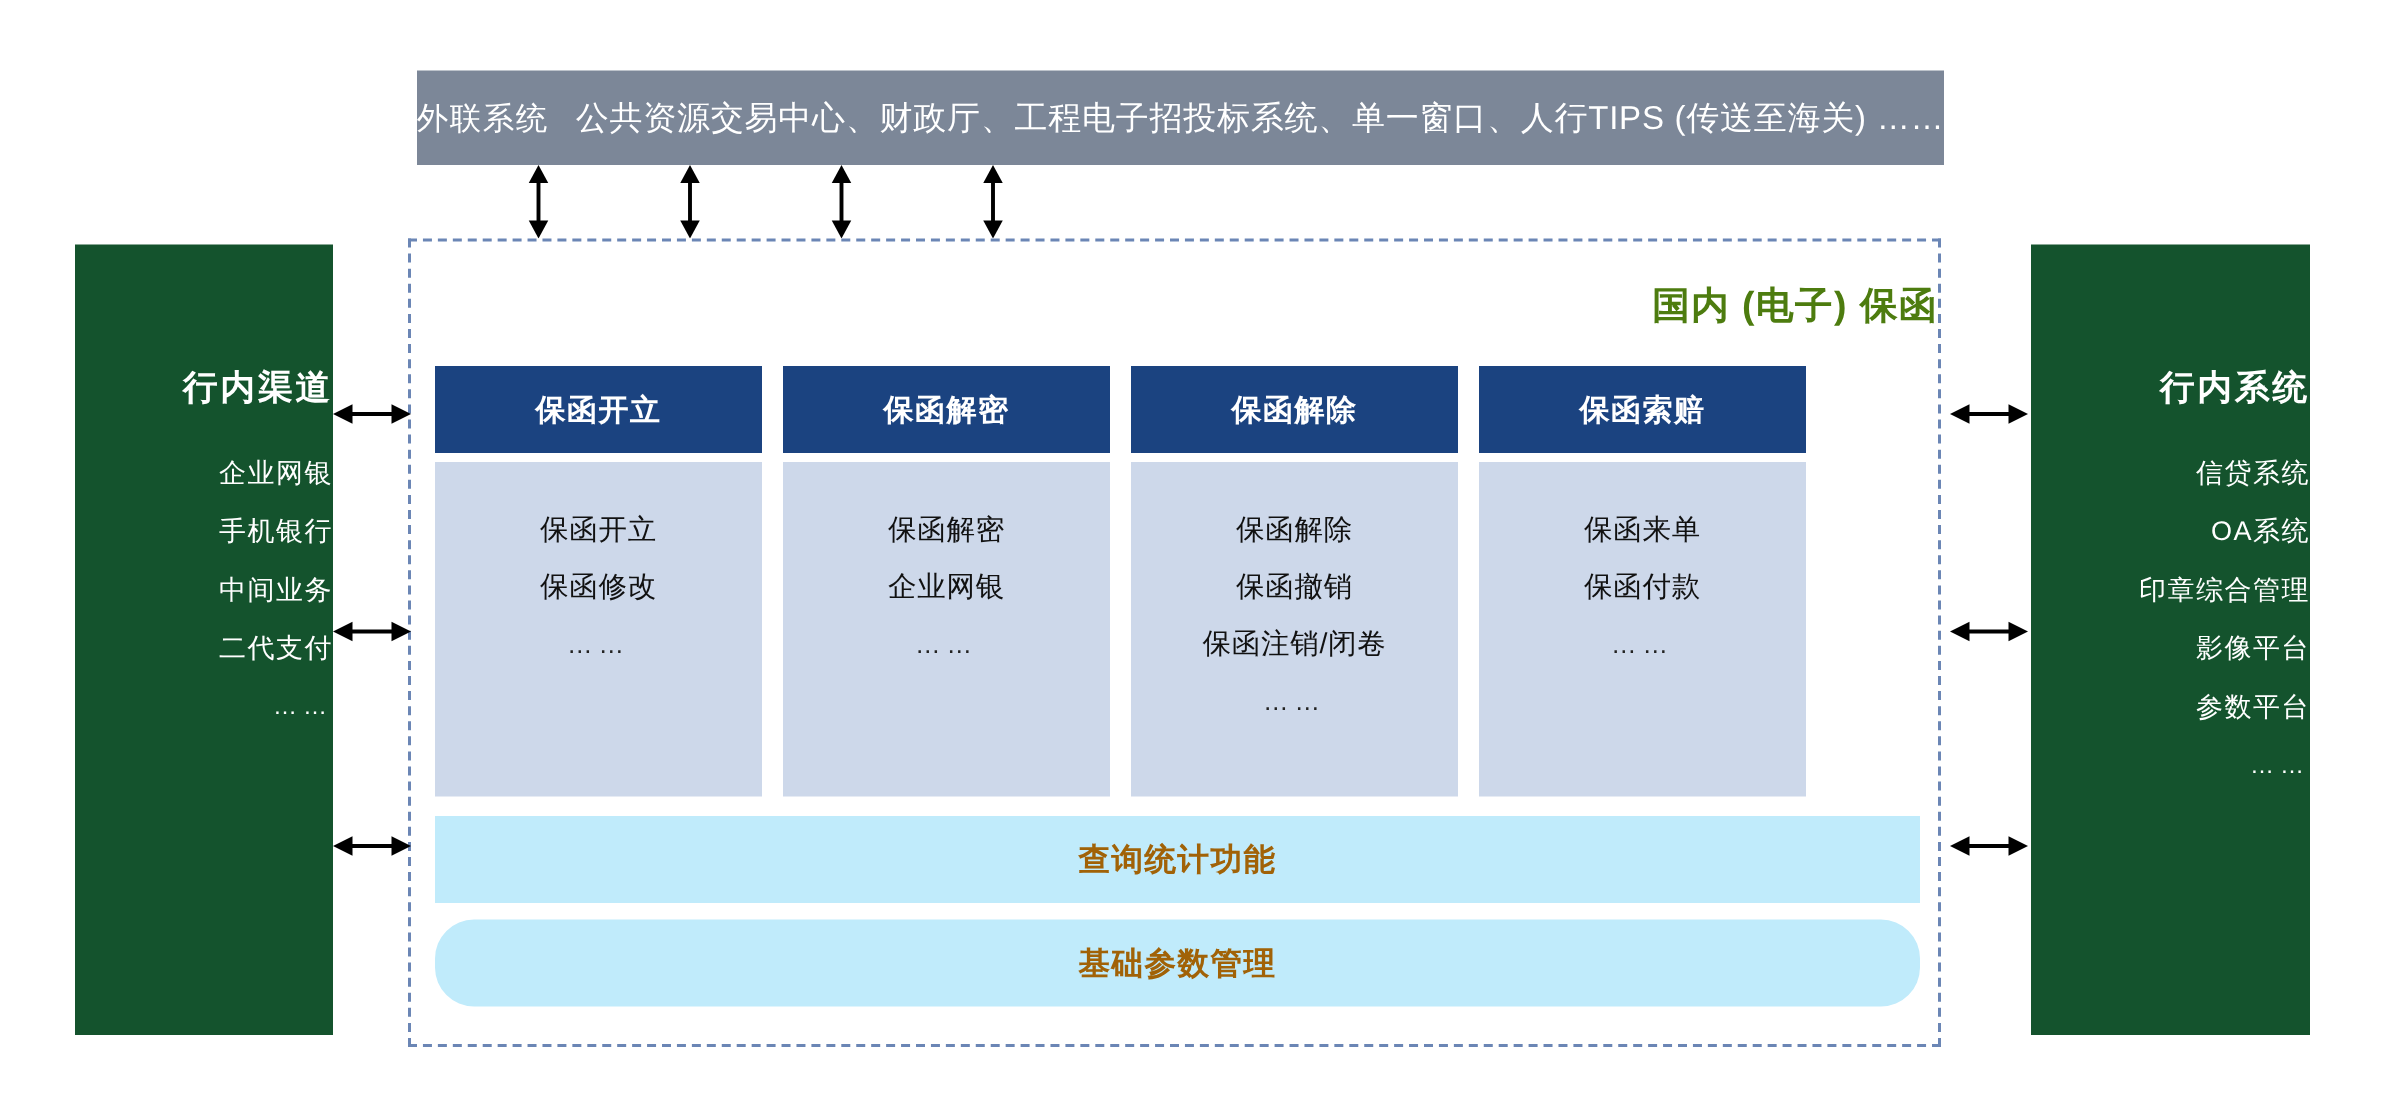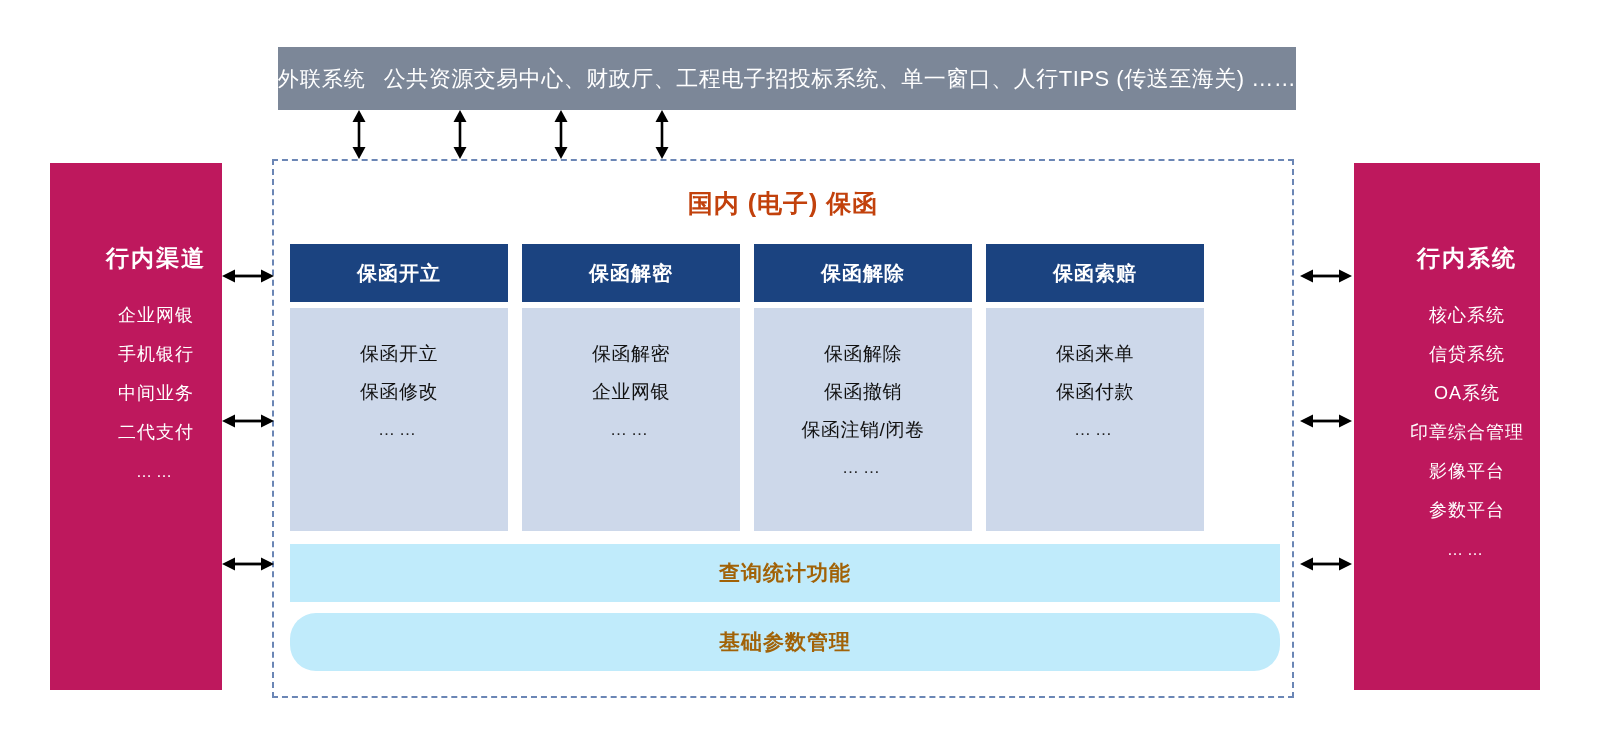--- a/index.html
+++ b/index.html
@@ -57,24 +57,24 @@
     height: 539px;
     border: 2px dashed #6B86B5;
     box-sizing: border-box;
   }
 
   #core-title {
     position: absolute;
     left: 0;
     top: 26px;
     width: 100%;
-    text-align: center;
+    text-align: right;
     font-size: 25px;
     font-weight: bold;
-    color: #c2410c;
+    color: #4d7c0f;
     letter-spacing: 1px;
   }
 
   
   #columns {
     position: absolute;
     left: 16px;
     top: 83px;
     width: 914px;
     display: flex;
@@ -133,23 +133,23 @@
   }
   #bar-query  { top: 383px; }
   #bar-params { top: 452px; border-radius: 26px; }
 
   
   .side-panel {
     position: absolute;
     top: 163px;
     width: 172px;
     height: 527px;
-    background: #be185d;
+    background: #14532d;
     color: #ffffff;
-    text-align: center;
+    text-align: right;
     box-sizing: border-box;
     padding-left: 40px;
   }
   #left-panel  { left: 50px; }
   #right-panel { left: 1354px; width: 186px; }
 
   .panel-title {
     margin-top: 80px;
     font-size: 23px;
     font-weight: bold;
@@ -274,21 +274,20 @@
     <div class="panel-item">手机银行</div>
     <div class="panel-item">中间业务</div>
     <div class="panel-item">二代支付</div>
     <div class="panel-item ellipsis">……</div>
   </div>
 </div>
 
 <div class="side-panel" id="right-panel">
   <div class="panel-title">行内系统</div>
   <div class="panel-items">
-    <div class="panel-item">核心系统</div>
     <div class="panel-item">信贷系统</div>
     <div class="panel-item">OA系统</div>
     <div class="panel-item">印章综合管理</div>
     <div class="panel-item">影像平台</div>
     <div class="panel-item">参数平台</div>
     <div class="panel-item ellipsis">……</div>
   </div>
 </div>
 
 <div class="h-arrow h-left ha-1">

